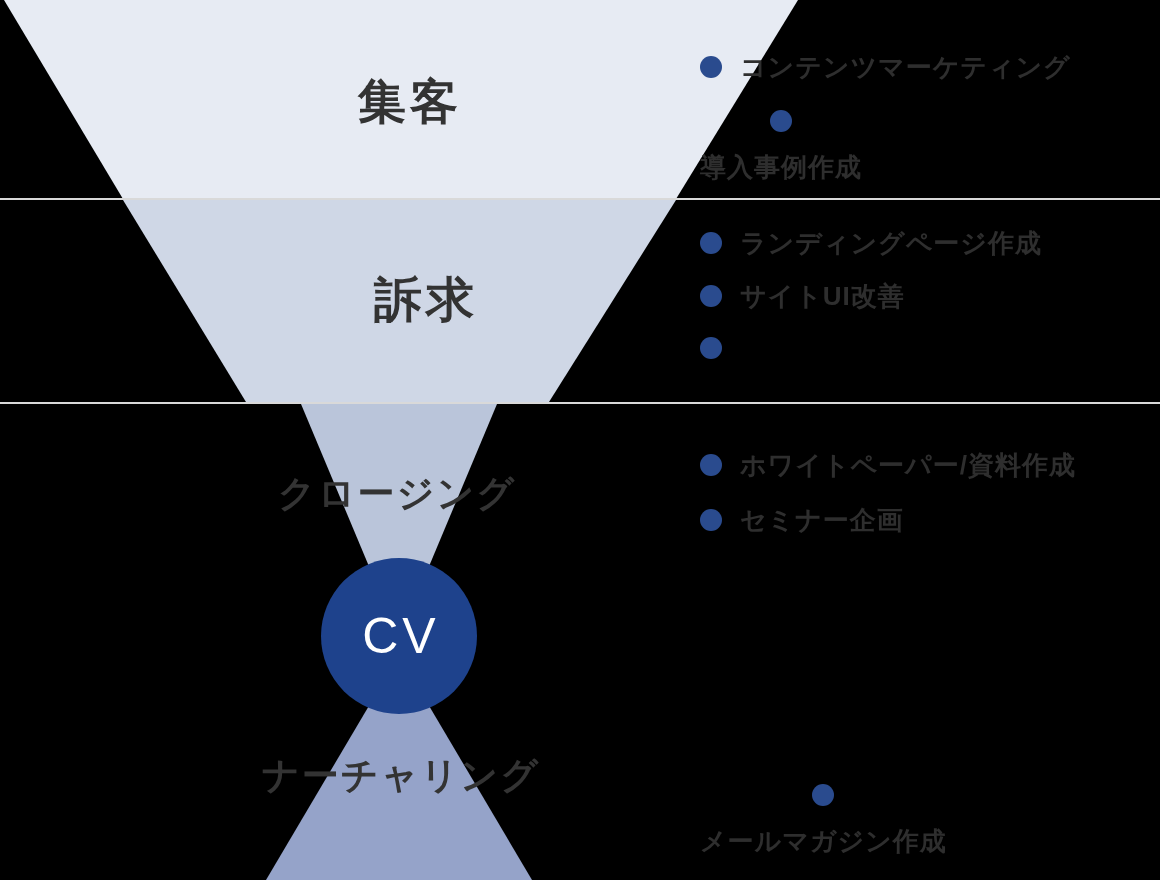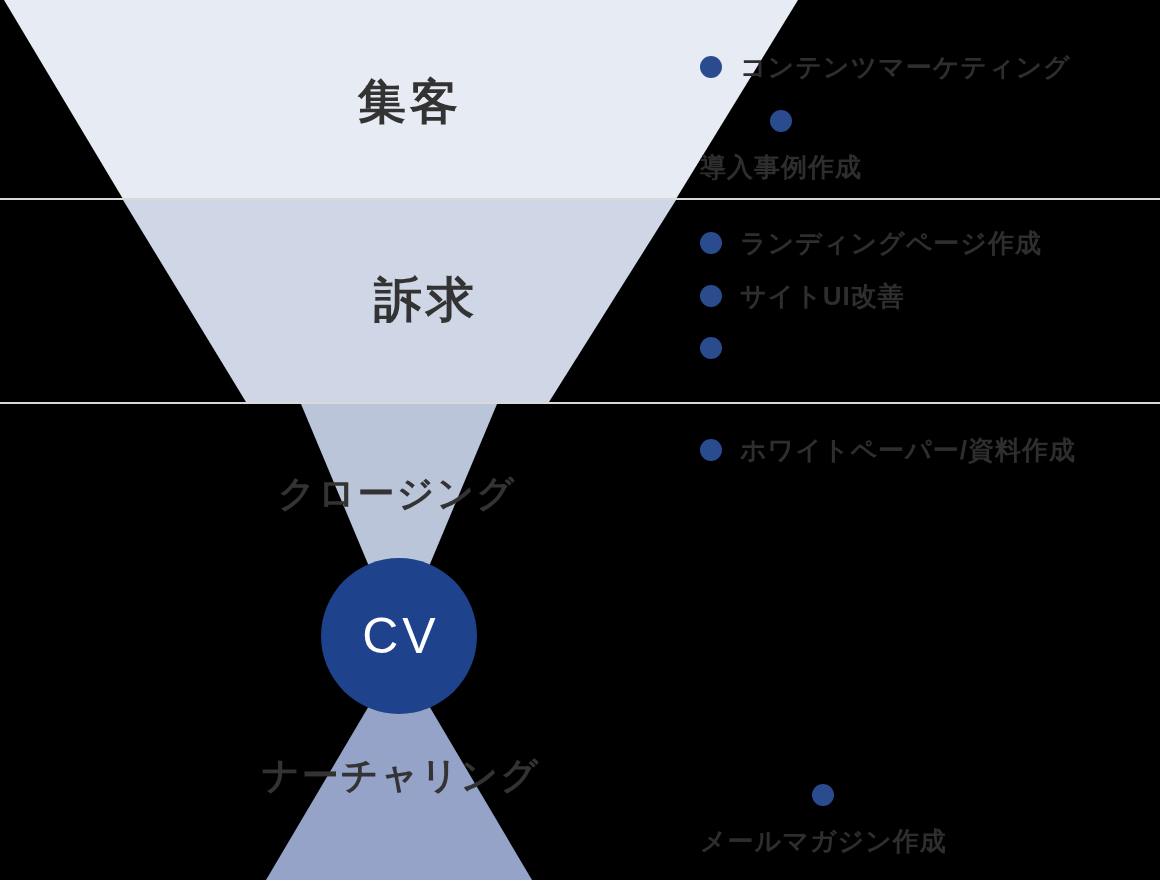--- a/index.html
+++ b/index.html
@@ -56,21 +56,21 @@
   }
   .bullet{
     width:22px;height:22px;border-radius:50%;
     background:#2a4b8e;flex:0 0 auto;
   }
   .task-text{
     color:#2e2e2e;font-size:26px;font-weight:600;letter-spacing:1px;
   }
   .r-a1{top:49px;}  .r-a2{top:110px;flex-direction:column;}
   .r-b1{top:225px;} .r-b2{top:278px;} .r-b3{top:330px;}
-  .r-c1{top:432px;text-align:right;} .r-c2{top:502px;}
+  .r-c1{top:447px;text-align:right;} .r-c2{top:502px;}
   .r-d1{top:729px;} .r-d2{top:784px;flex-direction:column;}
 </style>
 </head>
 <body>
 
 <div class="stage-canvas">
 
   <div class="shape s1"></div>
   <div class="shape s2"></div>
   <div class="shape s3"></div>
@@ -106,19 +106,23 @@
     <span class="task-text">サイトUI改善</span>
   </div>
   <div class="task-row r-b3">
     <span class="bullet"></span>
   </div>
 
   <div class="task-row r-c1">
     <span class="bullet"></span>
     <span class="task-text">ホワイトペーパー/資料作成</span>
   </div>
+  <div class="task-row r-c2">
+    <span class="bullet"></span>
+    <span class="task-text">セミナー企画</span>
+  </div>
 
   <div class="task-row r-d2">
     <span class="bullet"></span>
     <span class="task-text">メールマガジン作成</span>
   </div>
 
 </div>
 
 </body></html>

